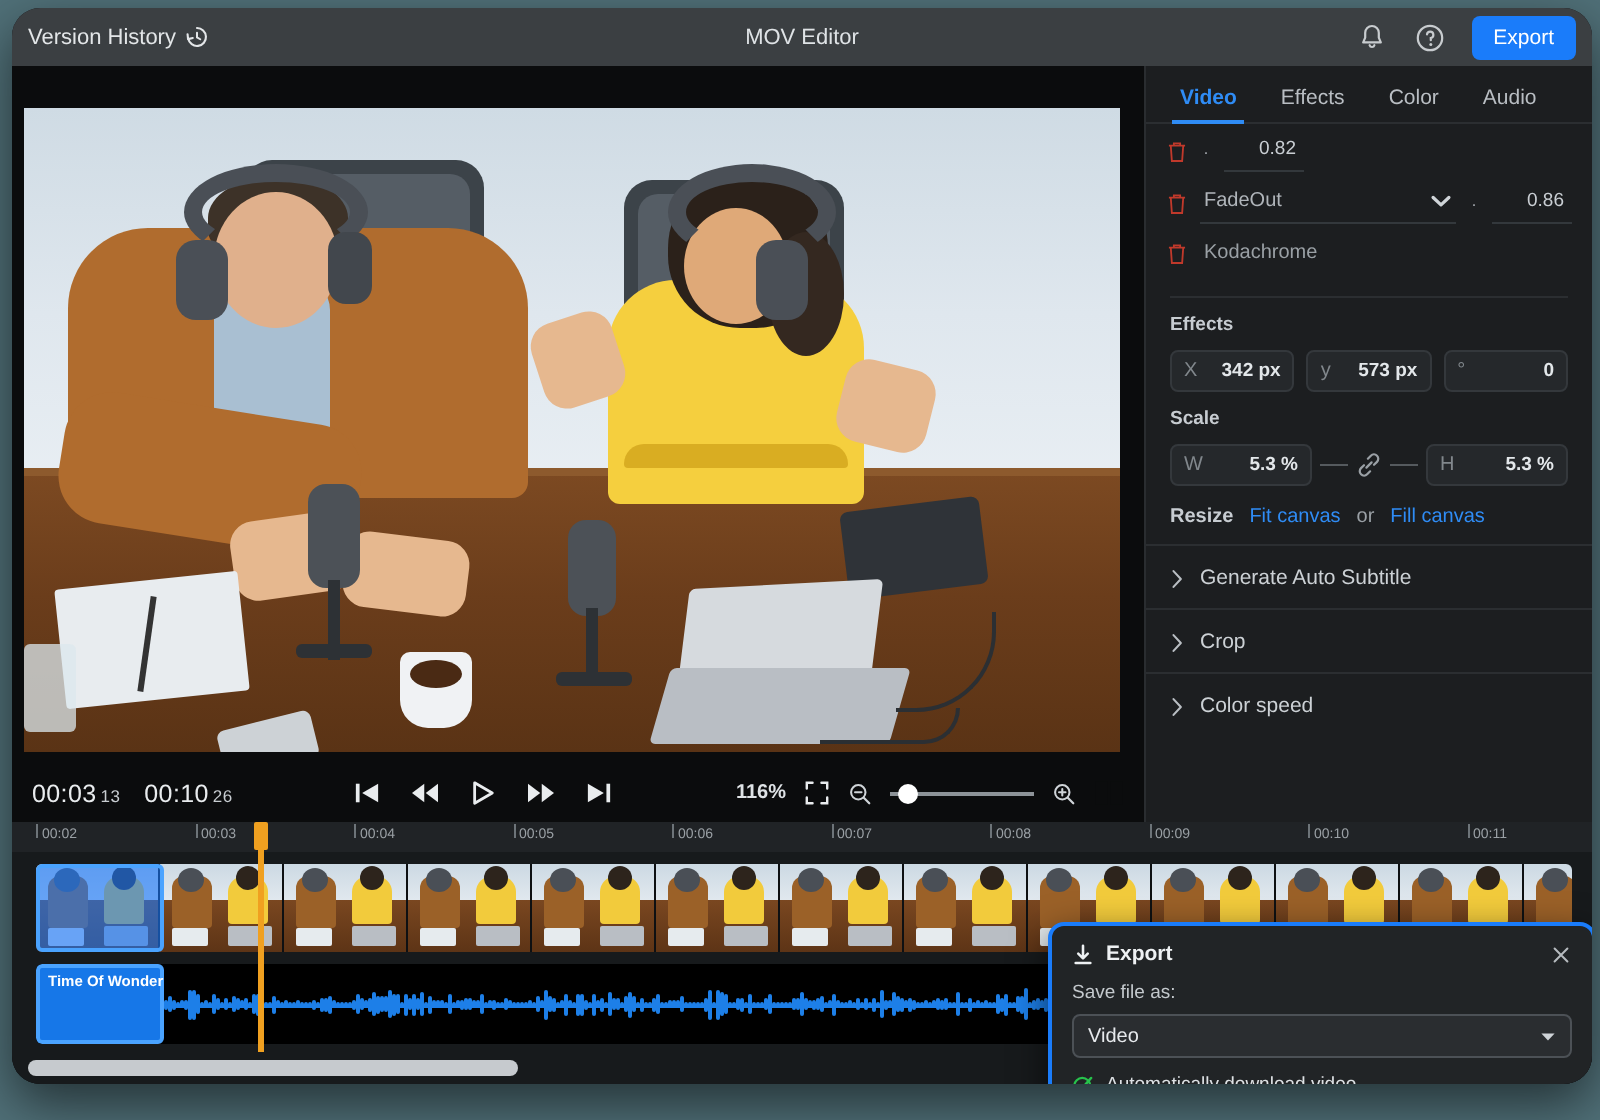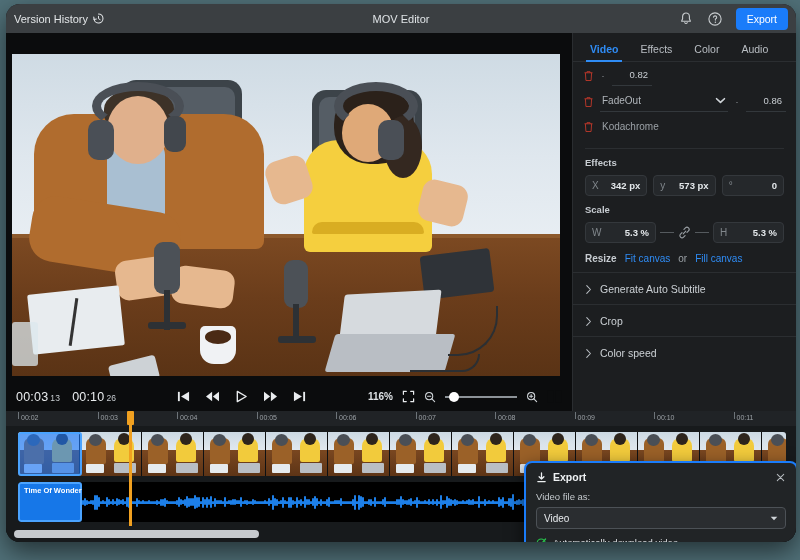--- a/index.html
+++ b/index.html
@@ -1027,21 +1027,21 @@
       <div id="ed-header">
         <svg class="ed-dl-icon" viewBox="0 0 12 12">
           <path d="M6 1v6.2M3.4 5.2 6 7.8l2.6-2.6" fill="none" stroke="#eef1f3" stroke-width="1.4" stroke-linecap="round" stroke-linejoin="round"></path>
           <path d="M2 10.4h8" stroke="#eef1f3" stroke-width="1.4" stroke-linecap="round"></path>
         </svg>
         <div id="ed-title">Export</div>
         <svg id="ed-close" viewBox="0 0 12 12">
           <path d="M2.5 2.5 9.5 9.5M9.5 2.5 2.5 9.5" stroke="#b6bbbf" stroke-width="1.1" stroke-linecap="round"></path>
         </svg>
       </div>
-      <div id="ed-label">Video file as:</div>
+      <div id="ed-label">Save file as:</div>
       <div id="ed-select">
         <span>Video</span>
         <svg class="sel-caret" viewBox="0 0 8 5">
           <path d="M.7.8 4 4.2 7.3.8z" fill="#cfd4d8"></path>
         </svg>
       </div>
       <div id="ed-check">
         <svg class="chk-icon" viewBox="0 0 12 12">
           <circle cx="5.6" cy="6.4" r="4.3" fill="none" stroke="#27c24c" stroke-width="1.2"></circle>
           <path d="M3.3 6.3 5.2 8.2 10.4 2.2" fill="none" stroke="#27c24c" stroke-width="1.4" stroke-linecap="round" stroke-linejoin="round"></path>

